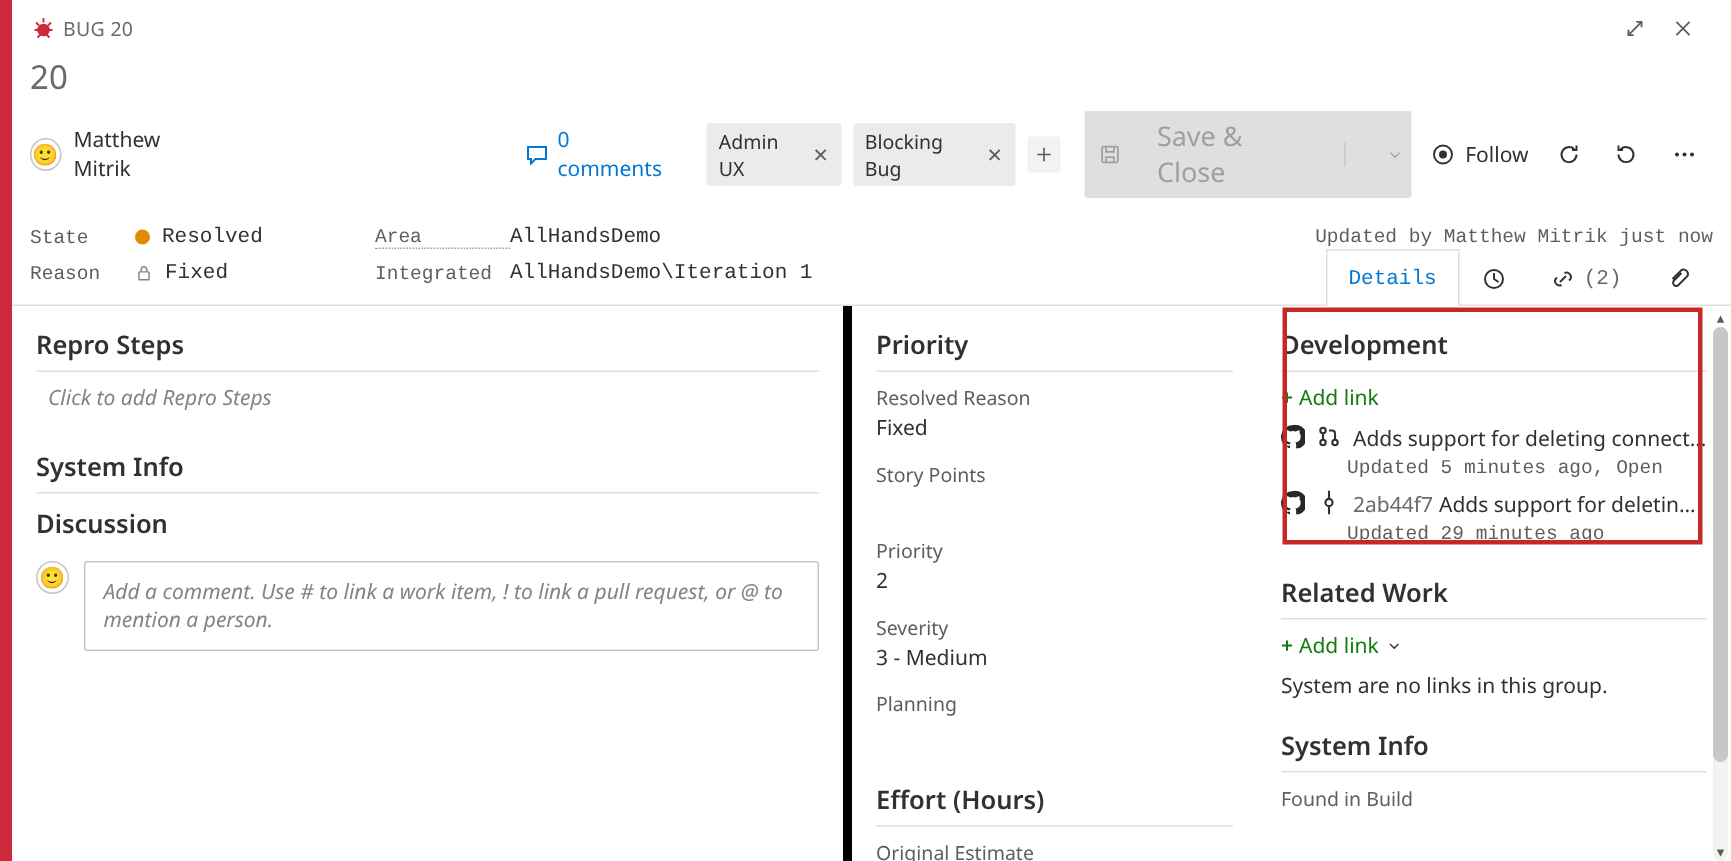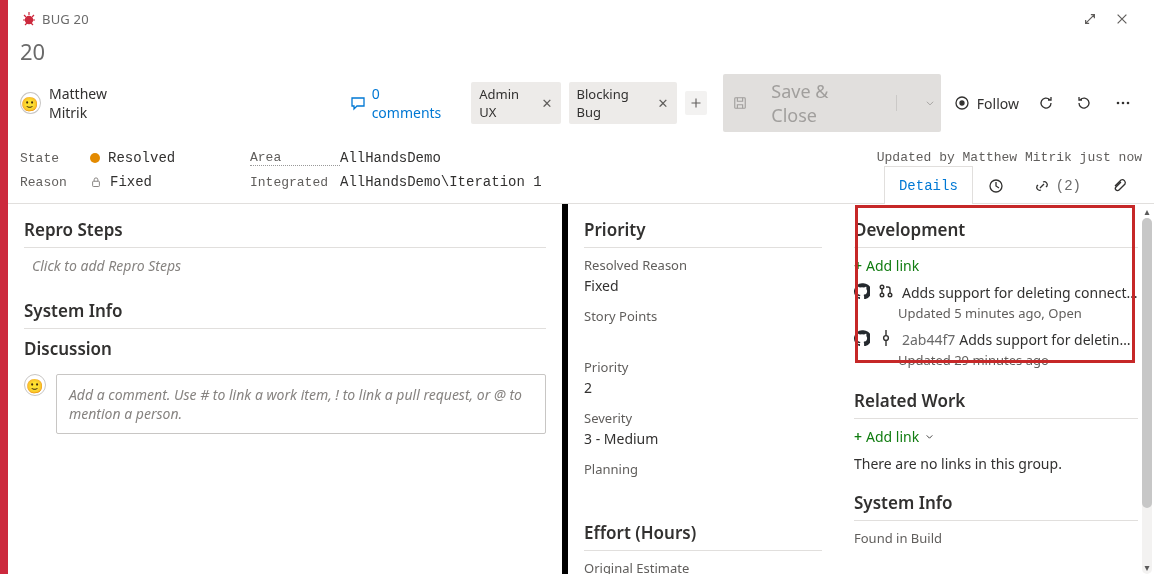--- a/index.html
+++ b/index.html
@@ -80,21 +80,21 @@
   .disc-input{flex:1;border:1px solid #c8c6c4;border-radius:2px;padding:10px 12px;min-height:54px;font-style:italic;color:var(--text-muted);font-size:14px;cursor:text;}
 
   .field-label{color:var(--text-secondary);font-size:13px;margin-top:12px;}
   .field-value{font-size:14px;margin-top:2px;}
   .first{margin-top:0;}
 
   .addlink{color:var(--green);display:flex;align-items:center;gap:4px;font-size:14px;cursor:pointer;margin:8px 0;}
   .addlink .plus{font-weight:600;}
   .dev-item{display:flex;gap:8px;align-items:flex-start;margin:8px 0 2px 0;font-size:14px;}
   .dev-item .title{white-space:nowrap;overflow:hidden;text-overflow:ellipsis;}
-  .dev-sub{color:var(--text-secondary);font-size:13px;margin-left:44px;}
+  .dev-sub{color:var(--text-secondary);font-size:13px;margin-left:44px;font-family:Liberation Mono, monospace;}
   .sha{color:#6a6a6a;margin-right:4px;}
   .gh-ico{width:16px;height:16px;flex:0 0 16px;}
   .pr-ico,.commit-ico{width:16px;height:16px;flex:0 0 16px;color:#323130;}
 
   .no-links{color:var(--text);font-size:14px;margin:4px 0 18px 0;}
 
   .highlight-box{position:absolute;border:3px solid var(--highlight-border);pointer-events:none;}
 
   
   .fake-scroll{position:absolute;right:2px;width:10px;background:#f3f2f1;border-radius:5px;}
@@ -341,21 +341,21 @@
         <div class="section-h" style="margin-top:20px">Related Work</div>
         <div class="addlink">
             <span class="plus">+</span>
             <span>Add link</span>
             <span style="color:#323130;margin-left:2px">
               <svg viewBox="0 0 16 16" width="9" height="9" fill="none" stroke="currentColor" stroke-width="1.6">
                 <path d="M3 6l5 5 5-5"></path>
               </svg>
             </span>
           </div>
-        <div class="no-links">There are no links in this group.</div>
+        <div class="no-links">System are no links in this group.</div>
 
         <div class="section-h">System Info</div>
         <div class="field-label first">Found in Build</div>
         <div class="field-value">&nbsp;</div>
         <div class="field-label">Integrated in Build</div>
       </div>
 
       <div class="highlight-box" style="left:847px;top:1px;width:280px;height:158px"></div>
 
       <span class="up-arrow" style="top:0">▴</span>

